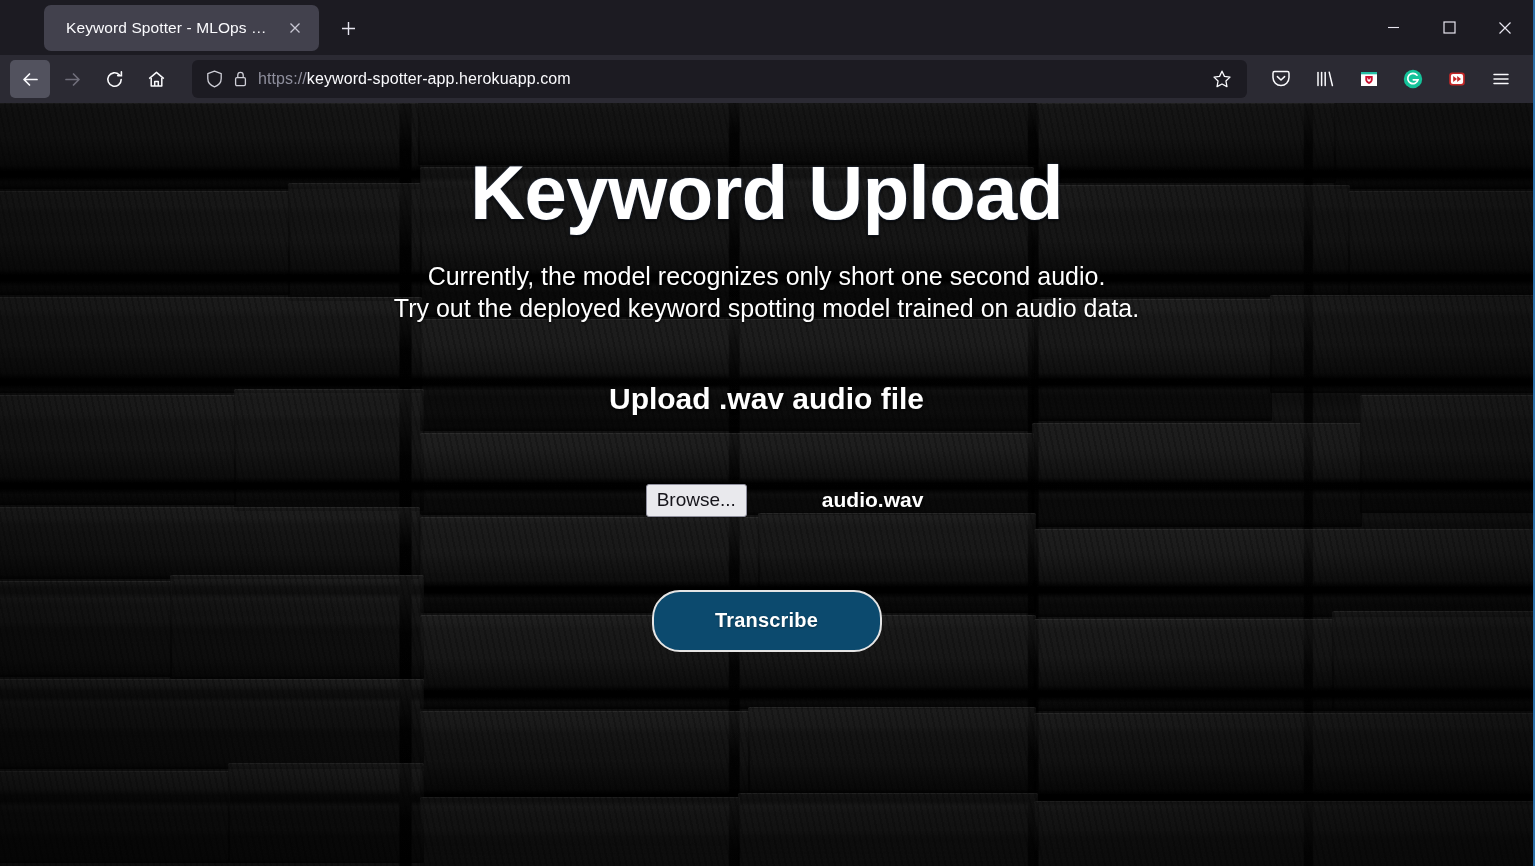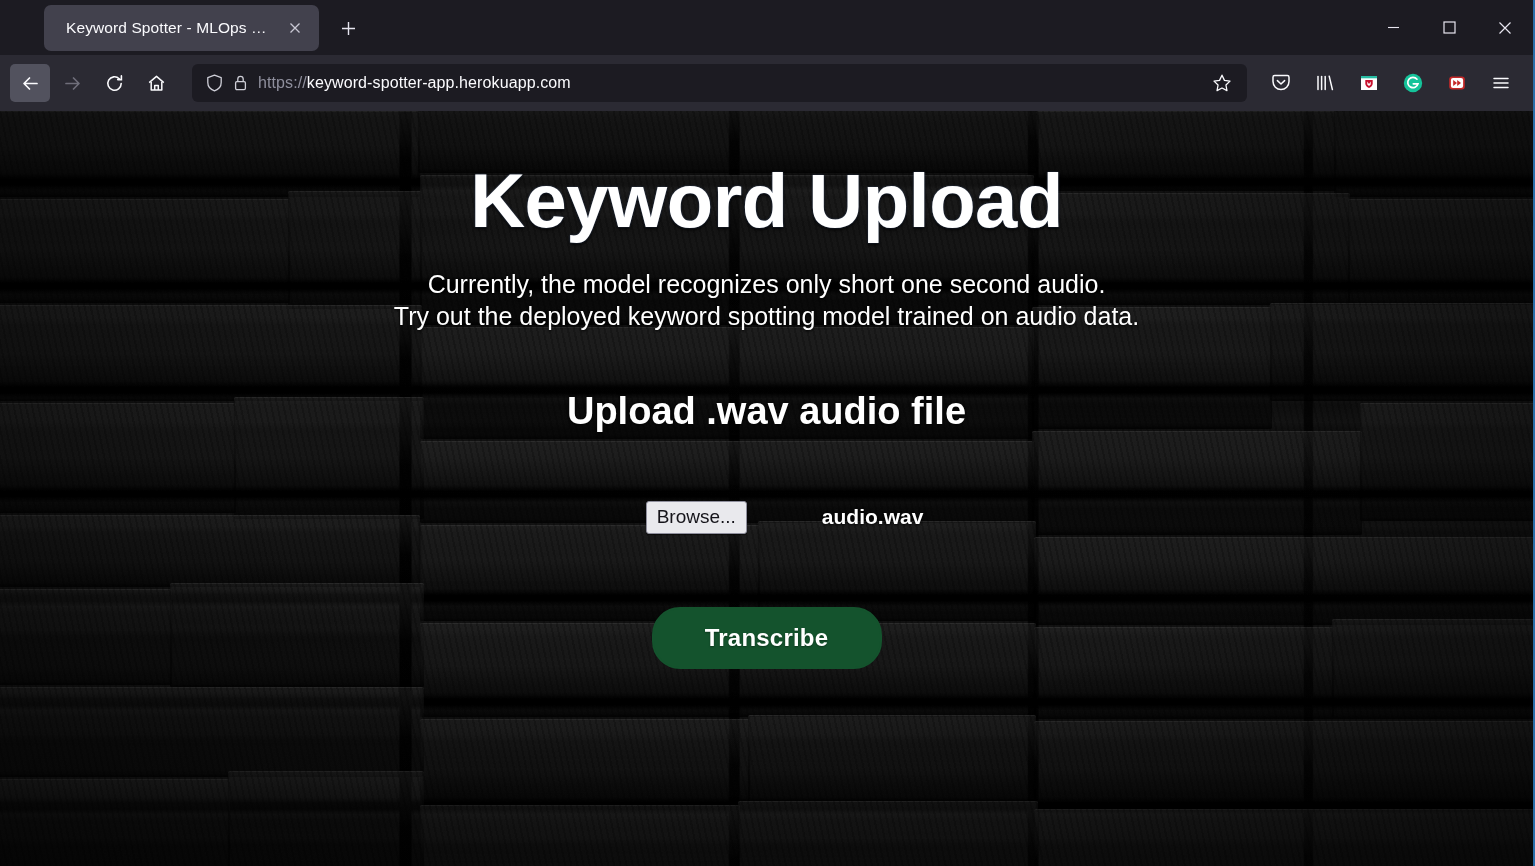--- a/index.html
+++ b/index.html
@@ -97,21 +97,21 @@
     width: 56px;
     height: 55px;
     display: flex;
     align-items: center;
     justify-content: center;
     color: #e8e6f0;
   }
 
   
   .nav-toolbar {
-    height: 56px;
+    height: 48px;
     background: #2b2a33;
     display: flex;
     align-items: center;
     padding: 0 10px;
     gap: 2px;
     flex: none;
   }
 
   .nav-btn {
     width: 40px;
@@ -249,21 +249,21 @@
   .page-subtitle {
     margin-top: 30px;
     font-size: 25px;
     line-height: 1.26;
     color: #ffffff;
     text-shadow: 0 1px 3px rgba(0,0,0,.95);
   }
 
   .upload-heading {
     margin-top: 58px;
-    font-size: 38px;
+    font-size: 30px;
     font-weight: bold;
     color: #ffffff;
     text-shadow: 0 1px 4px rgba(0,0,0,.95);
   }
 
   .file-row {
     margin-top: 68px;
     display: flex;
     align-items: center;
     justify-content: center;
@@ -286,26 +286,26 @@
     margin-left: 75px;
     font-size: 21px;
     font-weight: bold;
     color: #ffffff;
     text-shadow: 0 1px 3px rgba(0,0,0,.9);
   }
 
   .transcribe-wrap { margin-top: 73px; display: flex; justify-content: center; }
 
   .transcribe-button {
-    background: #14532d;
+    background: #0c4a6e;
     color: #ffffff;
-    font-size: 24px;
+    font-size: 20px;
     font-weight: bold;
     font-family: "Liberation Sans", sans-serif;
-    border: 2px solid #14532d;
+    border: 2px solid #e5e5e5;
     border-radius: 28px;
     width: 230px;
     height: 62px;
     letter-spacing: .2px;
     text-shadow: 0 1px 2px rgba(0,0,0,.35);
   }
 
   
   svg { display: block; }
 </style>

